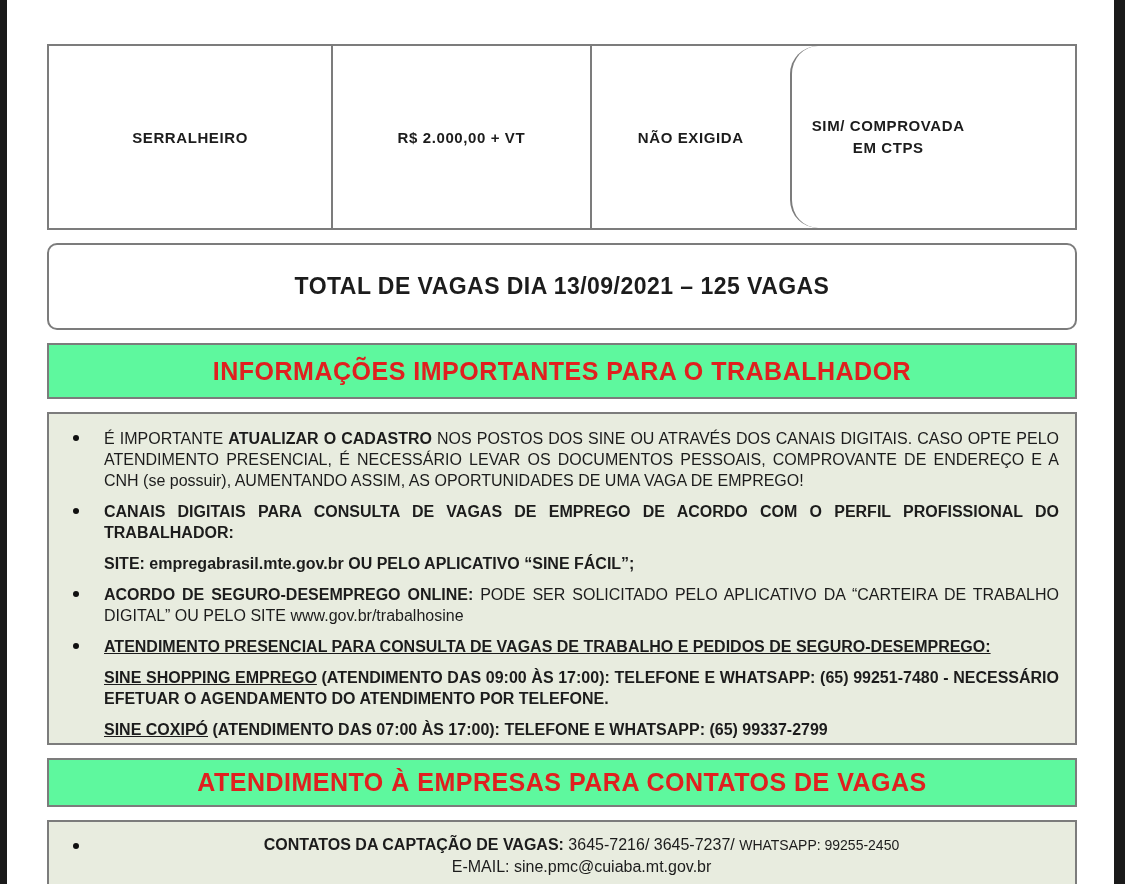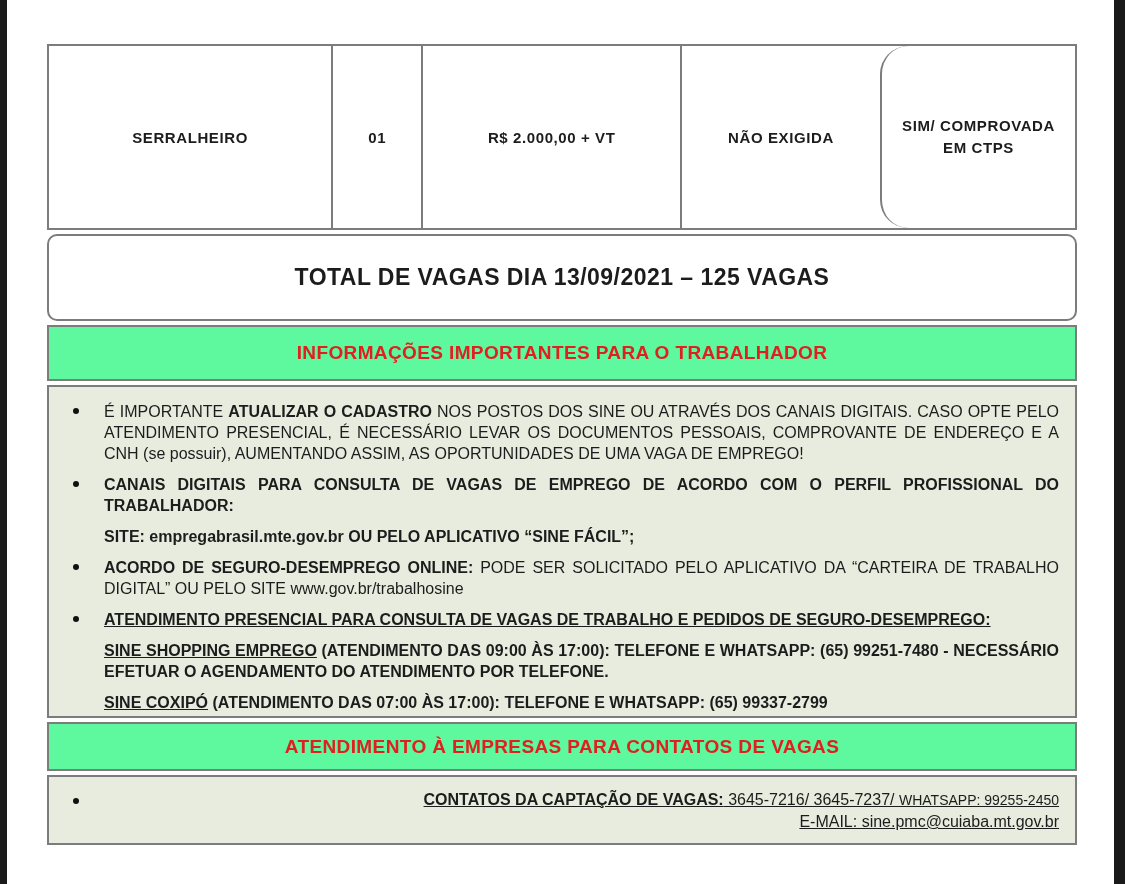--- a/index.html
+++ b/index.html
@@ -20,21 +20,21 @@
     color:var(--text-black);
   }
   .frame-bar{position:absolute;top:0;height:884px;background:var(--frame-dark);}
   .frame-left{left:0;width:7px;}
   .frame-right{left:1114px;width:11px;}
 
   .doc{position:absolute;left:47px;top:44px;width:1030px;}
   .box{
     border:2px solid var(--border-gray);
     background:#ffffff;
-    margin-bottom:4px;
+    margin-bottom:13px;
   }
 
   
   .vacancy-row{height:186px;display:flex;align-items:stretch;}
   .v-cell{
     display:flex;align-items:center;justify-content:center;
     text-align:center;
     font-weight:700;font-size:15px;letter-spacing:.04em;
     padding:6px 14px;
   }
@@ -45,21 +45,21 @@
   .total-row{
     height:87px;display:flex;align-items:center;justify-content:center;
     font-weight:700;font-size:23px;letter-spacing:.02em;border-radius:10px;
   }
 
   
   .band{
     display:flex;align-items:center;justify-content:center;
     background:var(--band-green);
     color:var(--band-red);
-    font-weight:700;font-size:19px;letter-spacing:.02em;
+    font-weight:700;font-size:25px;letter-spacing:.02em;
     text-align:center;
   }
   .band-1{height:56px;}
   .band-2{height:49px;}
 
   
   .info-box{
     background:var(--section-bg);
     padding:14px 14px 2px 20px;
     font-size:16px;line-height:21px;
@@ -84,21 +84,20 @@
 </head>
 <body>
 
 <div class="frame-bar frame-left"></div>
 <div class="frame-bar frame-right"></div>
 
 <div class="doc">
 
   <div class="box vacancy-row">
     <div class="v-cell c1">SERRALHEIRO</div>
-    <div class="v-cell c2">01</div>
     <div class="v-cell c3">R$ 2.000,00 + VT</div>
     <div class="v-cell c4">NÃO EXIGIDA</div>
     <div class="v-cell c5">SIM/ COMPROVADA EM CTPS</div>
   </div>
 
   <div class="box total-row">
     <span>TOTAL DE VAGAS DIA 13/09/2021 – 125 VAGAS</span>
   </div>
 
   <div class="box band band-1">
@@ -145,20 +144,20 @@
 
   <div class="box band band-2">
     <span>ATENDIMENTO À EMPRESAS PARA CONTATOS DE VAGAS</span>
   </div>
 
   <div class="box contact-box">
     <div class="b-row">
       <div class="b-dot-col">
           <div class="b-dot" style="margin-top:2px;"></div>
         </div>
-      <div class="b-text" style="text-align:right;text-decoration:underline;">
+      <div class="b-text" style="text-align:center;">
         <div><span class="bold">CONTATOS DA CAPTAÇÃO DE VAGAS:</span><span> 3645-7216/ 3645-7237/ </span><span class="small-caps-txt">WHATSAPP: 99255-2450</span></div>
         <div><span>E-MAIL: sine.pmc@cuiaba.mt.gov.br</span></div>
       </div>
     </div>
   </div>
 
 </div>
 
 </body></html>

